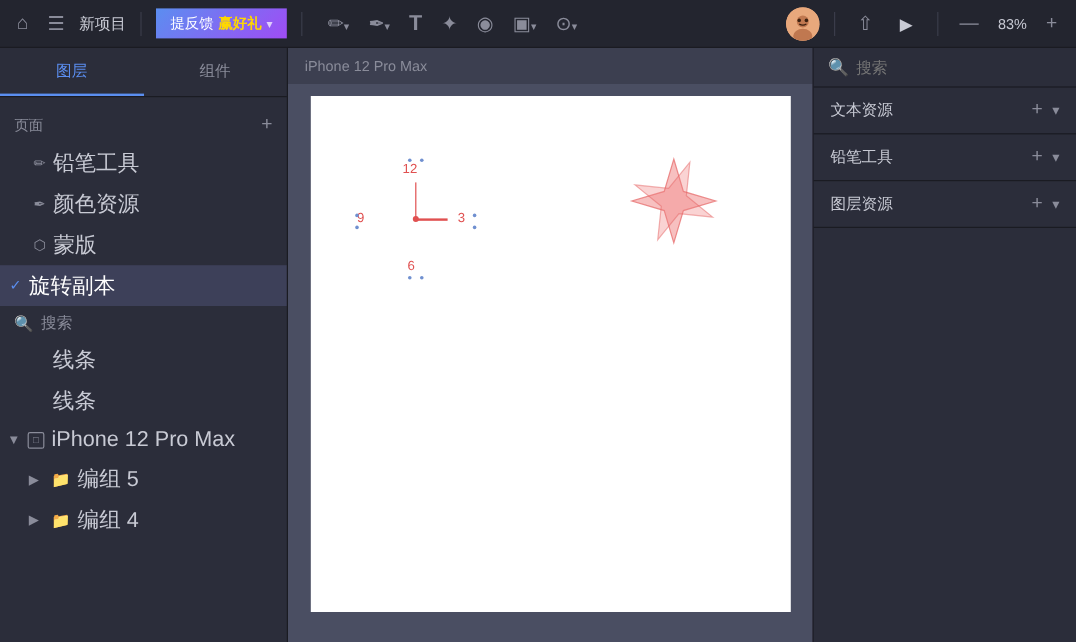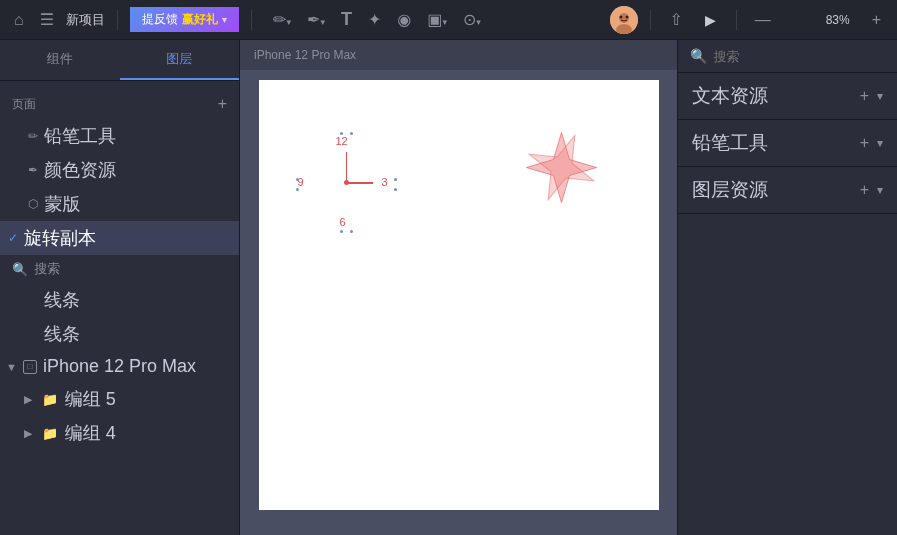--- a/index.html
+++ b/index.html
@@ -54,21 +54,21 @@
     .artboard { background: white; width: 400px; height: 430px; position: relative; overflow: hidden; }
 
     
     .right-panel { width: 220px; background: #2b2d3a; border-left: 1px solid #1a1b22; display: flex; flex-direction: column; flex-shrink: 0; }
     .right-search { display: flex; align-items: center; padding: 8px 12px; gap: 6px; border-bottom: 1px solid #1a1b22; }
     .right-search input { background: transparent; border: none; outline: none; color: #c8cad4; font-size: 13px; flex: 1; }
     .right-search-icon { color: #8a8c9a; font-size: 14px; }
 
     .resource-section { border-bottom: 1px solid #1a1b22; }
     .resource-header { display: flex; align-items: center; justify-content: space-between; padding: 10px 14px; cursor: pointer; }
-    .resource-title { font-size: 19px; color: #c8cad4; font-family: Liberation Mono, monospace; }
+    .resource-title { font-size: 13px; color: #c8cad4; font-family: Liberation Mono, monospace; }
     .resource-actions { display: flex; align-items: center; gap: 8px; color: #8a8c9a; font-size: 14px; }
 
     
     ::-webkit-scrollbar { width: 4px; }
     ::-webkit-scrollbar-track { background: transparent; }
     ::-webkit-scrollbar-thumb { background: #4a4c5a; border-radius: 2px; }
   </style>
 </head>
 <body>
 
@@ -103,32 +103,32 @@
         <circle cx="17" cy="11" r="1.5" fill="#3a2010"></circle>
         <path d="M11 14 Q14 16 17 14" stroke="#3a2010" stroke-width="1" fill="none"></path>
       </svg>
     </div>
     <div class="topbar-divider"></div>
     <span class="action-btn">⇧</span>
     <span class="play-btn">▶</span>
     <div class="topbar-divider"></div>
     <div class="zoom-controls">
       <span class="zoom-btn">—</span>
-      <span style="cursor:pointer;min-width:36px;text-align:left;margin-left:45px;">83%</span>
+      <span style="cursor:pointer;min-width:36px;text-align:center;">83%</span>
       <span class="zoom-btn">+</span>
     </div>
   </div>
 </div>
 
 <div class="main">
 
   <div class="sidebar">
     <div class="sidebar-tabs">
+      <div class="sidebar-tab active">图层</div>
       <div class="sidebar-tab">组件</div>
-      <div class="sidebar-tab active">图层</div>
     </div>
     <div class="sidebar-content">
 
       <div class="section-header">
         <span class="section-title">页面</span>
         <span class="section-add">+</span>
       </div>
 
       <div class="layer-item indent1">
         <span class="layer-icon">✏</span>

